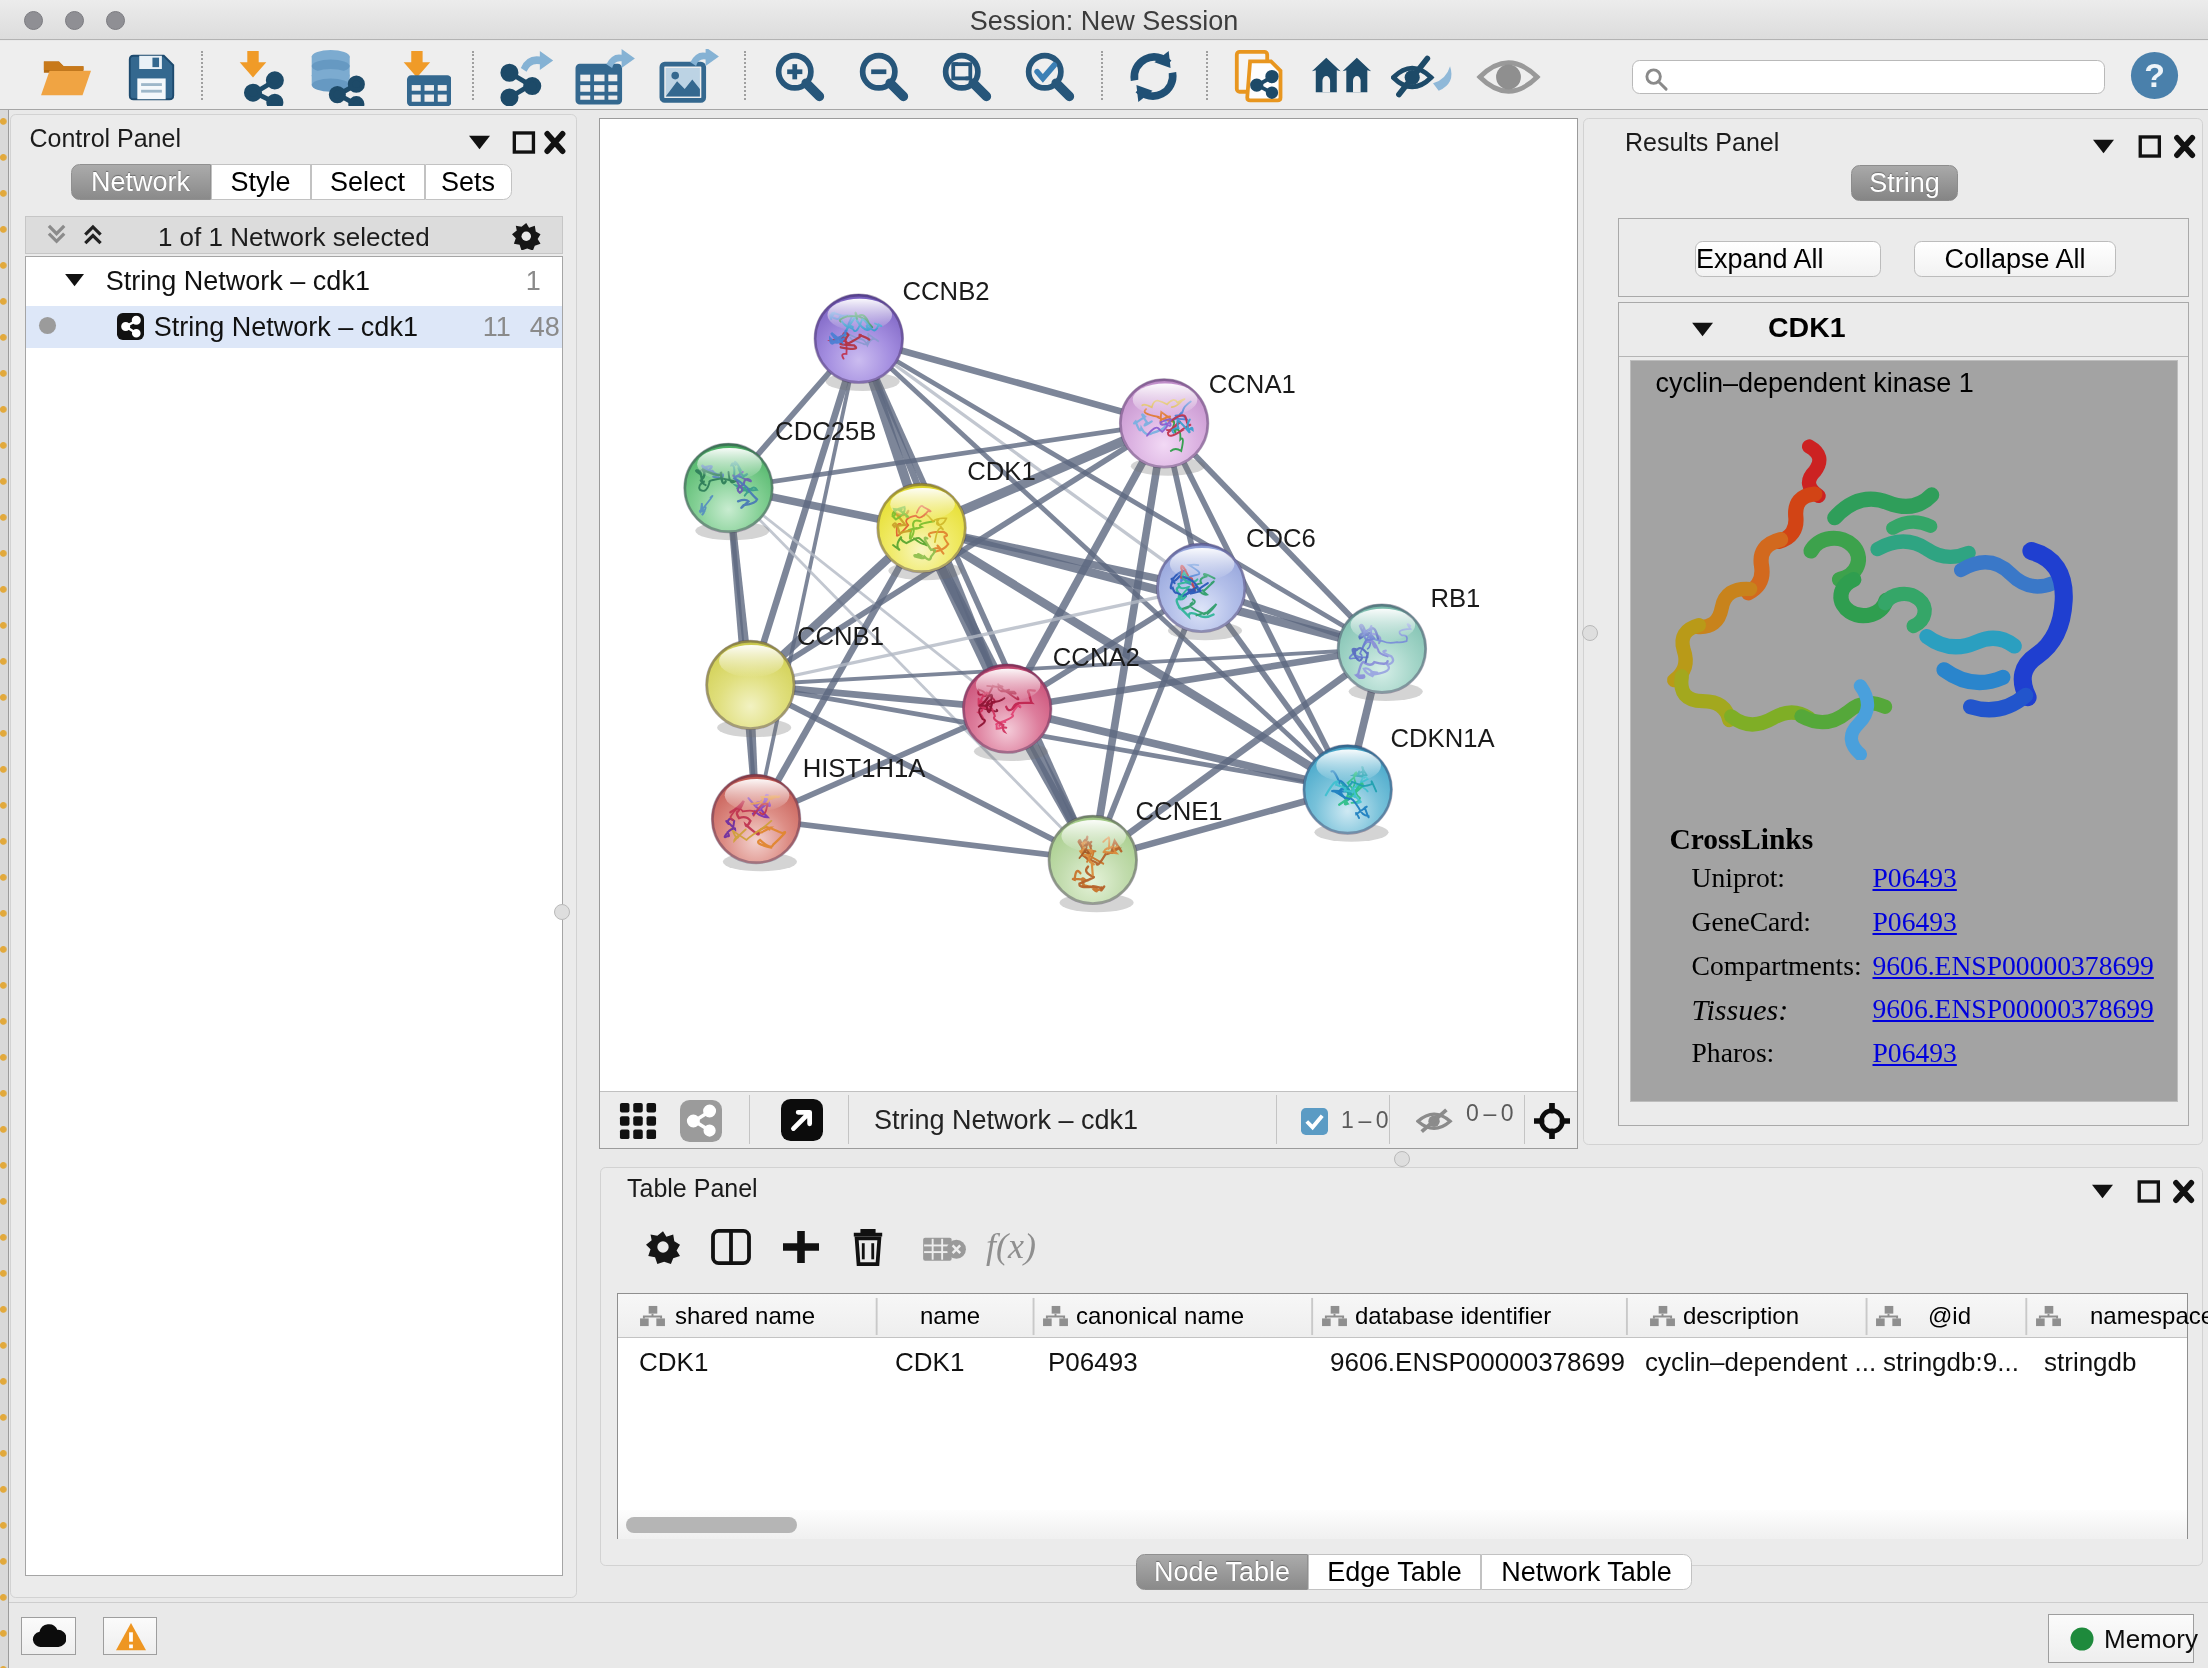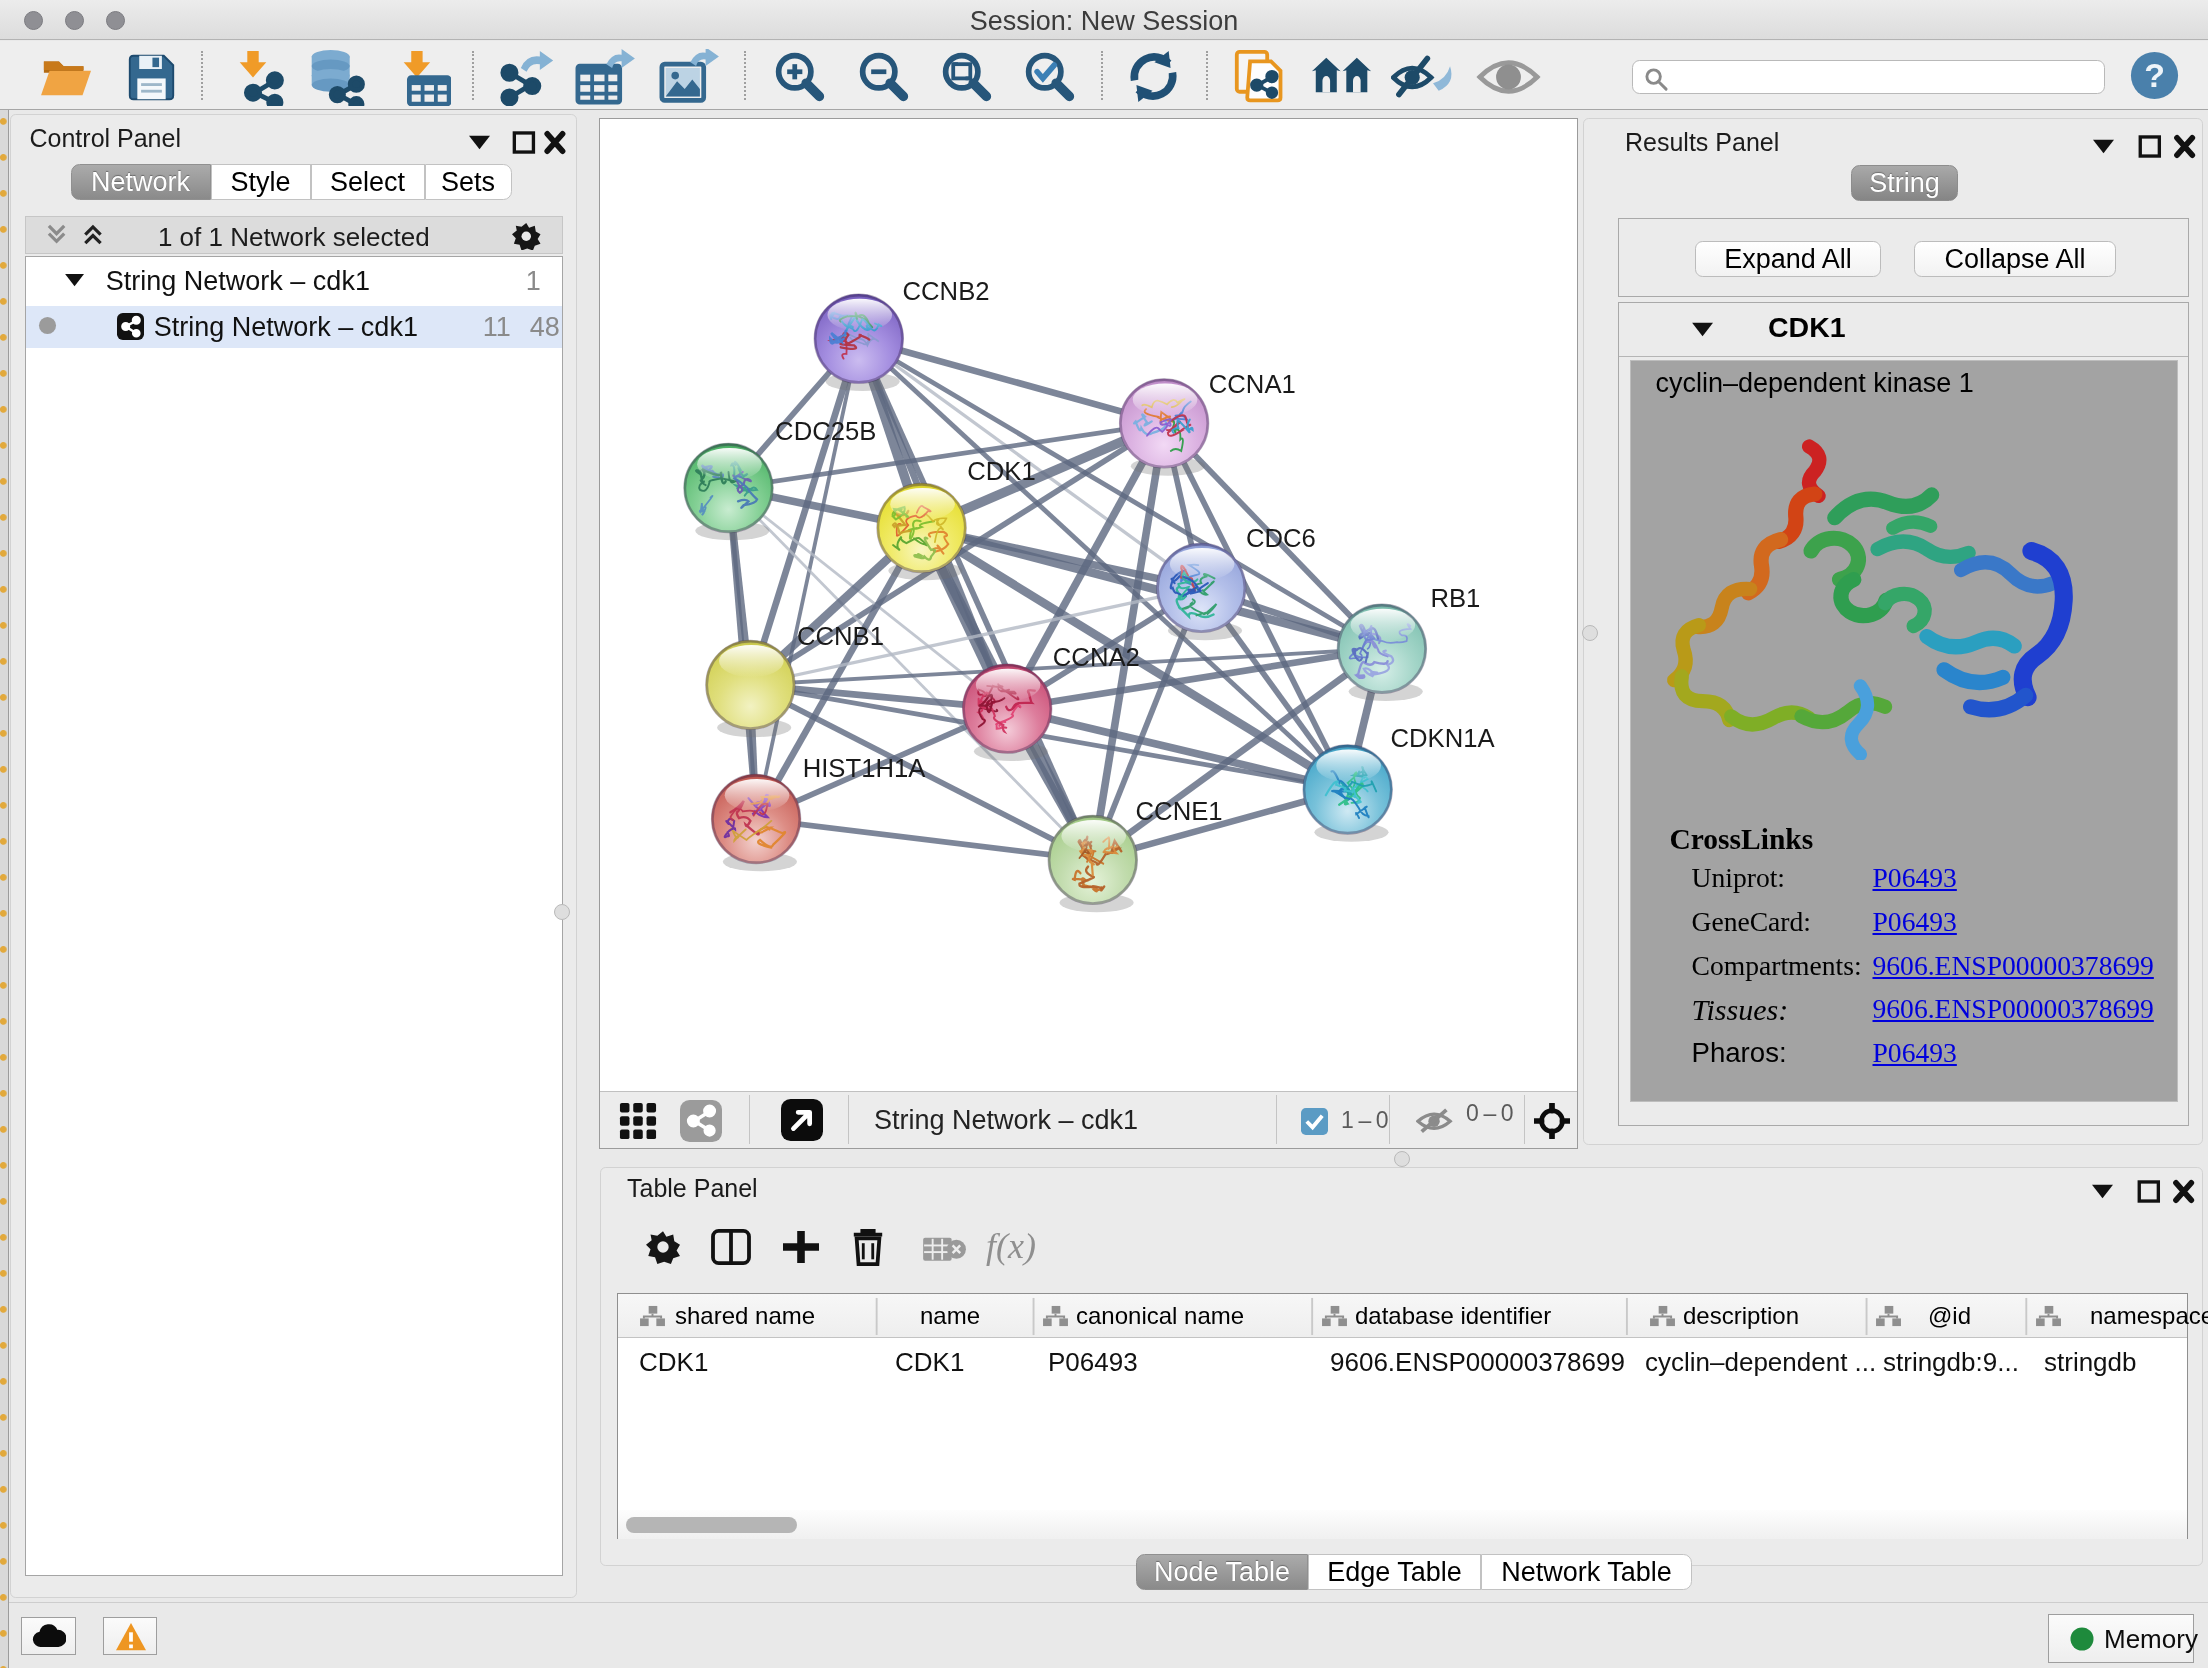--- a/index.html
+++ b/index.html
@@ -681,21 +681,21 @@
     </div>
     <div id="rpanel">
       <div class="ptitle" style="left:41px;top:9.5px">Results Panel</div>
       <svg class="wicons" style="left:509px;top:15px" width="105" height="25" viewBox="0 0 110 26">
         <path d="M0,6 L22,6 L11,20 Z" fill="#111"></path>
         <rect x="49.5" y="3" width="20" height="20" fill="none" stroke="#111" stroke-width="3.5"></rect>
         <path d="M88,4 L104,22 M104,4 L88,22" stroke="#111" stroke-width="6" stroke-linecap="round"></path>
       </svg>
       <div style="position:absolute;left:267px;top:46px;width:107px;height:36px;border-radius:8.6px;background:linear-gradient(#a9a9a9,#858585);border:1px solid #8d8d8d;color:#fff;font-size:27px;text-align:center;line-height:34px;text-shadow:0 -1px 1px rgba(0,0,0,.3);">String</div>
       <div style="position:absolute;left:34px;top:99px;width:571px;height:79px;border:1px solid #a9a9a9;">
-        <div style="position:absolute;left:76px;top:22px;width:186px;height:36px;background:linear-gradient(#ffffff,#f2f2f2);border:1px solid #bcbcbc;border-radius:7.6px;font-size:27px;text-align:center;line-height:34px;">Expand All</div>
+        <div style="position:absolute;left:76px;top:22px;width:186px;height:36px;background:linear-gradient(#ffffff,#f2f2f2);border:1px solid #bcbcbc;border-radius:7.6px;font-size:27px;text-align:left;line-height:34px;">Expand All</div>
         <div style="position:absolute;left:295px;top:22px;width:202px;height:36px;background:linear-gradient(#ffffff,#f2f2f2);border:1px solid #bcbcbc;border-radius:7.6px;font-size:27px;text-align:center;line-height:34px;">Collapse All</div>
       </div>
       <div style="position:absolute;left:34px;top:183px;width:571px;height:824px;border:1px solid #a9a9a9;">
         <svg style="position:absolute;left:72px;top:17px" width="25" height="19" viewBox="0 0 26 20">
             <path d="M1,3 L23,3 L12,17 Z" fill="#111"></path>
           </svg>
         <div style="position:absolute;left:149px;top:8.6px;font-size:28.5px;font-weight:bold;">CDK1</div>
         <div style="position:absolute;left:0;top:53px;width:569px;border-top:1px solid #b5b5b5;"></div>
         <div style="position:absolute;left:10.5px;top:57px;width:548px;height:742px;border:1px solid #bdbdbd;background:#a3a3a3;">
           <div style="position:absolute;left:25px;top:7.6px;font-size:27px;">cyclin–dependent kinase 1</div>
@@ -721,21 +721,21 @@
               <path d="M386,272 q-26,22 -58,12" stroke="#2255cc" stroke-width="16"></path>
               <path d="M212,262 q16,22 -2,40 q-16,16 2,32" stroke="#4aa0dc" stroke-width="14"></path>
               <path d="M246,96 q20,-12 40,-2" stroke="#35a668" stroke-width="14"></path>
             </g>
           </svg>
           <div style="position:absolute;left:39px;top:462px;font-family:'Liberation Serif',serif;font-size:29.5px;font-weight:bold;">CrossLinks</div>
           <div style="position:absolute;left:61px;top:501px;font-family:'Liberation Serif',serif;font-size:27.6px;">Uniprot:</div>
           <div style="position:absolute;left:61px;top:545px;font-family:'Liberation Serif',serif;font-size:27.6px;">GeneCard:</div>
           <div style="position:absolute;left:61px;top:589px;font-family:'Liberation Serif',serif;font-size:27.6px;">Compartments:</div>
           <div style="position:absolute;left:61px;top:632px;font-family:'Liberation Serif',serif;font-size:30px;font-style:italic;">Tissues:</div>
-          <div style="position:absolute;left:61px;top:676px;font-family:Liberation Sans, sans-serif;font-size:27.6px;">Pharos:</div>
+          <div style="position:absolute;left:61px;top:676px;font-family:Liberation Serif, serif;font-size:27.6px;">Pharos:</div>
           <div style="position:absolute;left:242px;top:501px;font-family:'Liberation Serif',serif;font-size:27.6px;color:#0000dd;text-decoration:underline;">P06493</div>
           <div style="position:absolute;left:242px;top:545px;font-family:'Liberation Serif',serif;font-size:27.6px;color:#0000dd;text-decoration:underline;">P06493</div>
           <div style="position:absolute;left:242px;top:589px;font-family:'Liberation Serif',serif;font-size:27.6px;color:#0000dd;text-decoration:underline;">9606.ENSP00000378699</div>
           <div style="position:absolute;left:242px;top:632px;font-family:'Liberation Serif',serif;font-size:27.6px;color:#0000dd;text-decoration:underline;">9606.ENSP00000378699</div>
           <div style="position:absolute;left:242px;top:676px;font-family:'Liberation Serif',serif;font-size:27.6px;color:#0000dd;text-decoration:underline;">P06493</div>
         </div>
       </div>
     </div>
     <div id="tpanel">
       <div class="ptitle" style="left:26px;top:5.7px">Table Panel</div>

